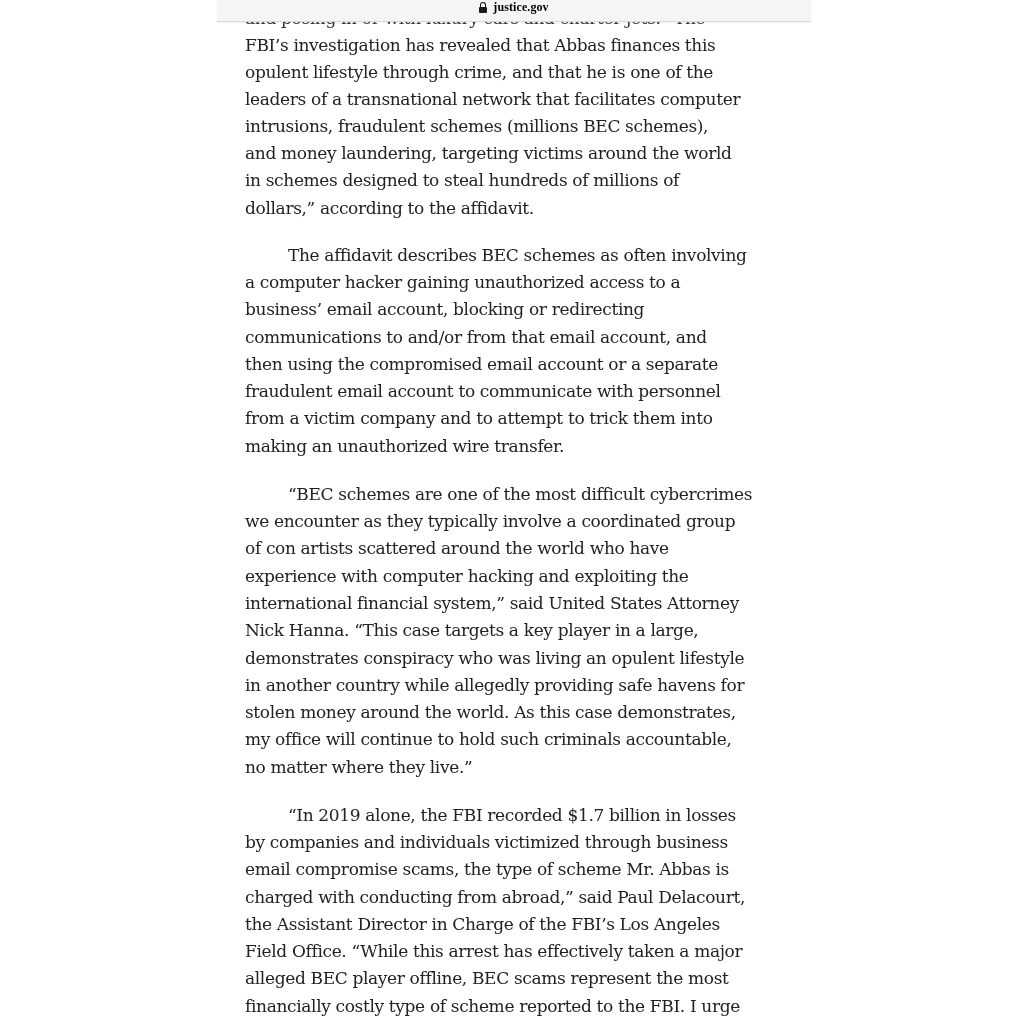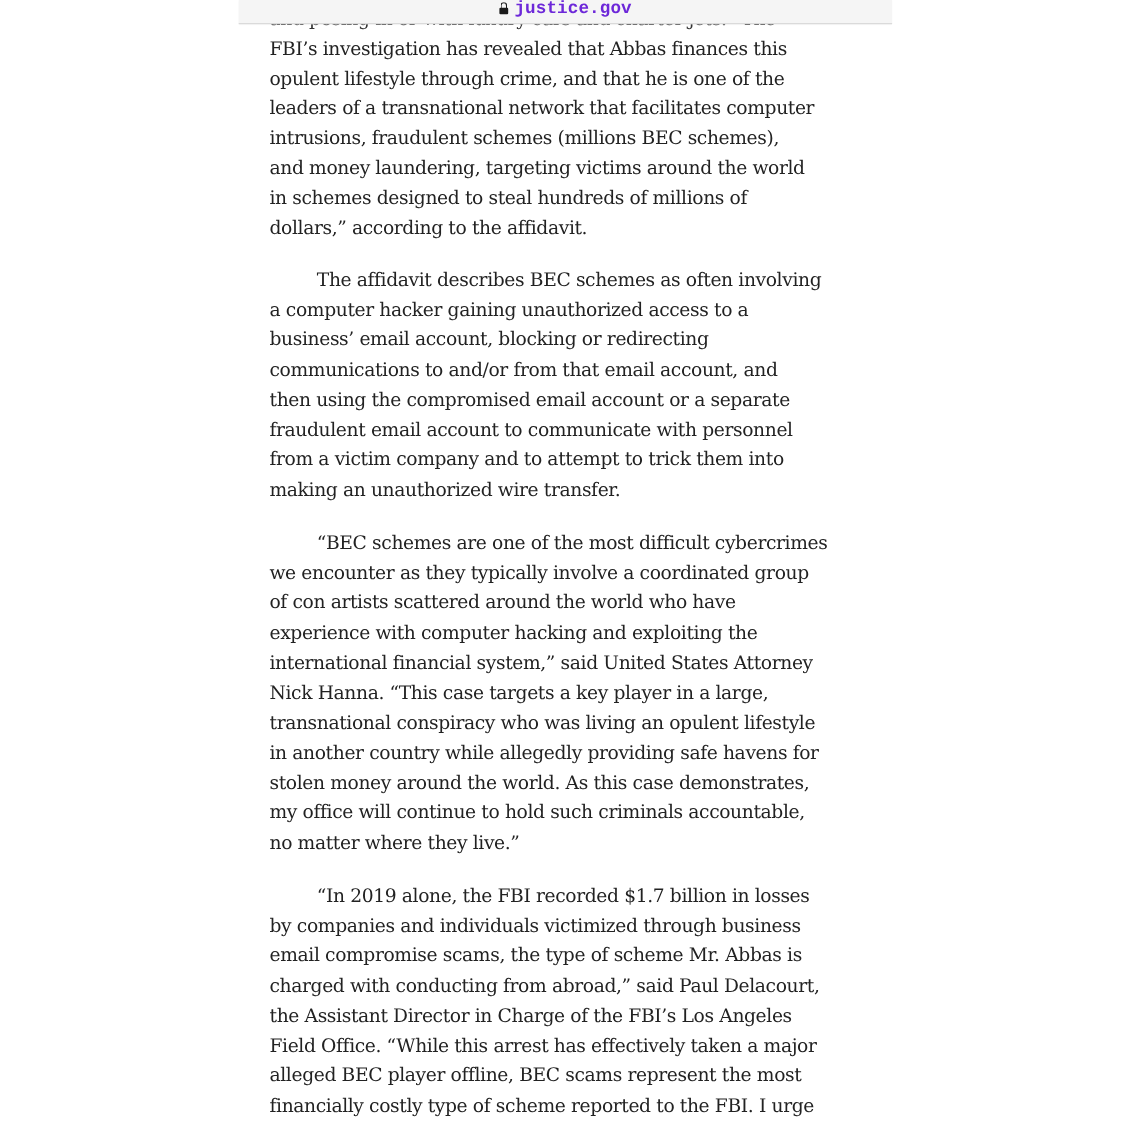--- a/index.html
+++ b/index.html
@@ -54,24 +54,24 @@
     .lock-icon .body {
       position: absolute;
       left: 0;
       top: 5px;
       width: 8px;
       height: 6px;
       background: #1a1a1a;
       border-radius: 1px;
     }
     .url-text {
-      font-family: Liberation Mono, monospace;
-      font-size: 16px;
+      font-family: Liberation Serif, serif;
+      font-size: 12px;
       font-weight: 600;
-      color: #6d28d9;
+      color: #000000;
       letter-spacing: 0.1px;
     }
     .article {
       position: absolute;
       left: 245px;
       top: 0;
       width: 560px;
     }
     .line {
       position: absolute;
@@ -124,21 +124,21 @@
     <div class="line" style="top:433px;">making an unauthorized wire transfer.</div>
   </div>
 
   <div>
     <div class="line indent" style="top:481px;">“BEC schemes are one of the most difficult cybercrimes</div>
     <div class="line" style="top:508px;">we encounter as they typically involve a coordinated group</div>
     <div class="line" style="top:535px;">of con artists scattered around the world who have</div>
     <div class="line" style="top:563px;">experience with computer hacking and exploiting the</div>
     <div class="line" style="top:590px;">international financial system,” said United States Attorney</div>
     <div class="line" style="top:617px;">Nick Hanna. “This case targets a key player in a large,</div>
-    <div class="line" style="top:645px;">transnational conspiracy who was living an opulent lifestyle</div>
+    <div class="line" style="top:645px;">demonstrates conspiracy who was living an opulent lifestyle</div>
     <div class="line" style="top:672px;">in another country while allegedly providing safe havens for</div>
     <div class="line" style="top:699px;">stolen money around the world. As this case demonstrates,</div>
     <div class="line" style="top:726px;">my office will continue to hold such criminals accountable,</div>
     <div class="line" style="top:754px;">no matter where they live.”</div>
   </div>
 
   <div>
     <div class="line indent" style="top:802px;">“In 2019 alone, the FBI recorded $1.7 billion in losses</div>
     <div class="line" style="top:829px;">by companies and individuals victimized through business</div>
     <div class="line" style="top:856px;">email compromise scams, the type of scheme Mr. Abbas is</div>

